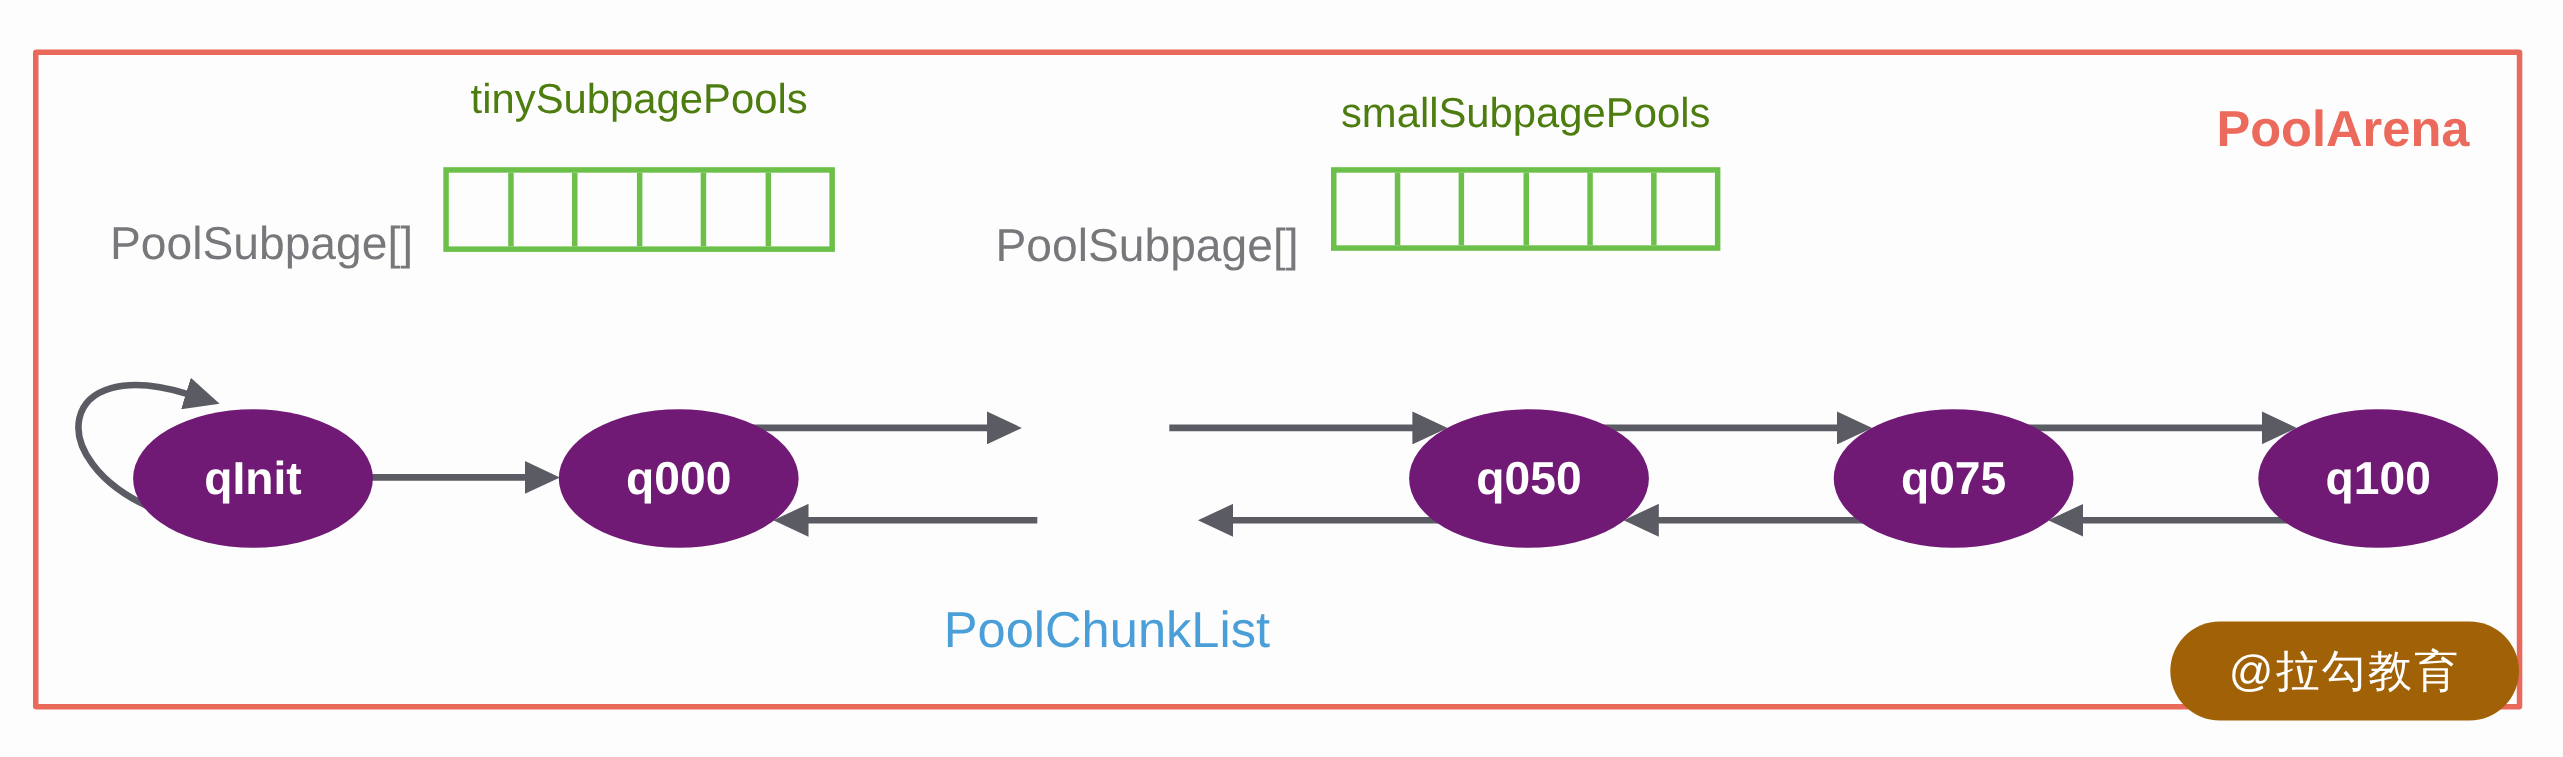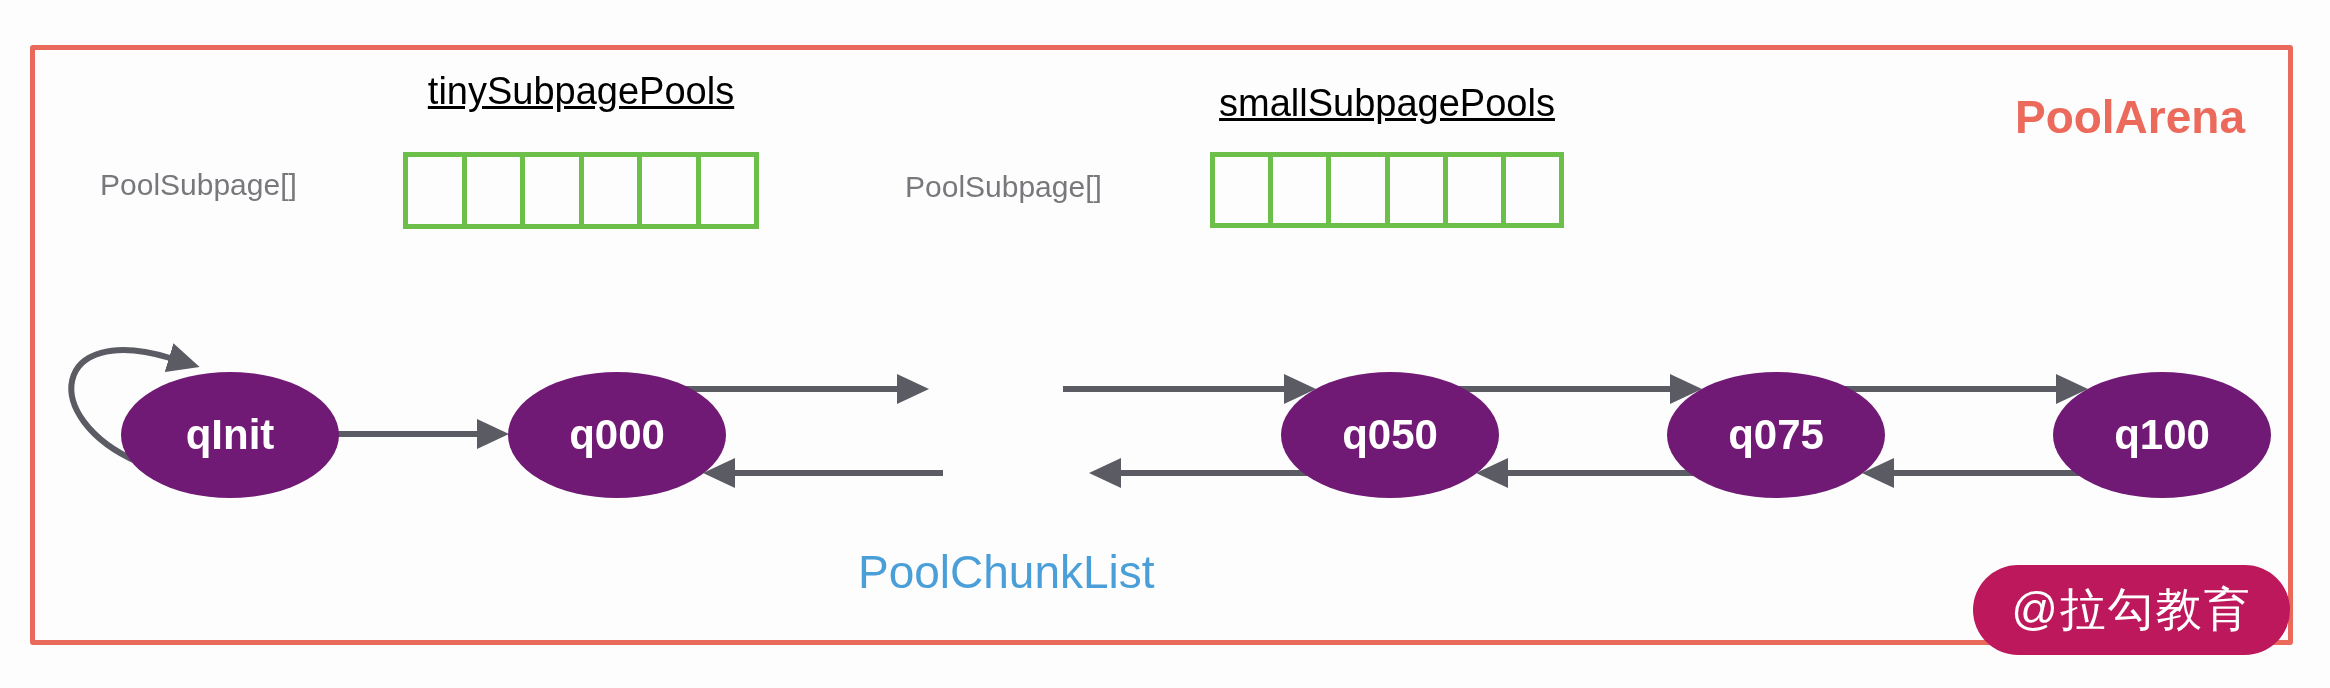--- a/index.html
+++ b/index.html
@@ -12,28 +12,28 @@
   .arena {
     position:absolute; left:30px; top:45px; width:2263px; height:600px;
     border:5px solid #e9695b; border-radius:3px; box-sizing:border-box; z-index:1;
   }
   .arena-label {
     position:absolute; left:2005px; top:90px; width:240px;
     font-size:46px; font-weight:700; color:#ec6a5c; text-align:right; z-index:4;
   }
   
   .pool-title {
-    position:absolute; font-size:38px; font-weight:500; color:#000000;
-    text-align:center; z-index:4; white-space:nowrap;text-decoration:underline;
+    position:absolute; font-size:38px; font-weight:500; color:#4d7c0f;
+    text-align:center; z-index:4; white-space:nowrap;
   }
   .pool-title.pool-a { left:403px; top:70px;  width:356px; }
   .pool-title.pool-b { left:1210px; top:82px; width:354px; }
   .array-label {
-    position:absolute; font-size:30px; font-weight:500; color:#77787b;
-    z-index:4; white-space:nowrap;
+    position:absolute; font-size:42px; font-weight:500; color:#77787b;
+    text-align:right; z-index:4; white-space:nowrap;margin-top:29px;
   }
   .array-label.pool-a { left:100px; top:168px; width:273px; }
   .array-label.pool-b { left:905px; top:170px; width:273px; }
   .subpage-array {
     position:absolute; display:flex; box-sizing:border-box;
     border:5px solid #6cc04a; background:transparent; z-index:4;
   }
   .subpage-array.pool-a { left:403px;  top:152px; width:356px; height:77px; }
   .subpage-array.pool-b { left:1210px; top:152px; width:354px; height:76px; }
   .subpage-cell { flex:1; border-right:5px solid #6cc04a; }
@@ -54,23 +54,23 @@
   .chunklist-label {
     position:absolute; left:858px; top:545px; width:290px; text-align:center;
     font-size:46px; font-weight:400; color:#4a9fd8; z-index:4; white-space:nowrap;
   }
   
   .arrows { position:absolute; left:0; top:0; z-index:2; }
   .arrow-line { stroke:#5b5b64; stroke-width:6; fill:none; }
   
   .watermark {
     position:absolute; left:1973px; top:565px; width:317px; height:90px;
-    background:#be185d; border-radius:45px; z-index:6;
+    background:#a16207; border-radius:45px; z-index:6;
     display:flex; align-items:center; justify-content:center;
-    color:#ffffff; font-size:46px; letter-spacing:2px;
+    color:#ffffff; font-size:40px; letter-spacing:2px;
   }
 </style>
 </head>
 <body>
 
 <div class="canvas">
 
   <div class="arena"></div>
   <div class="arena-label">PoolArena</div>
 

